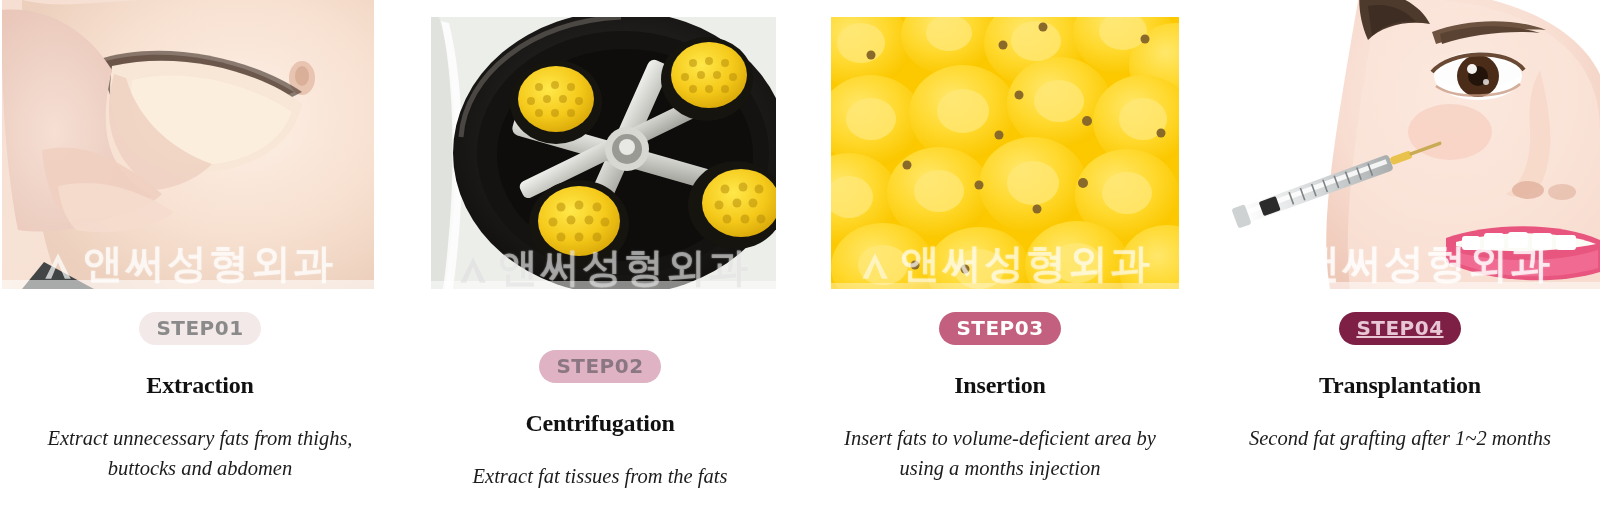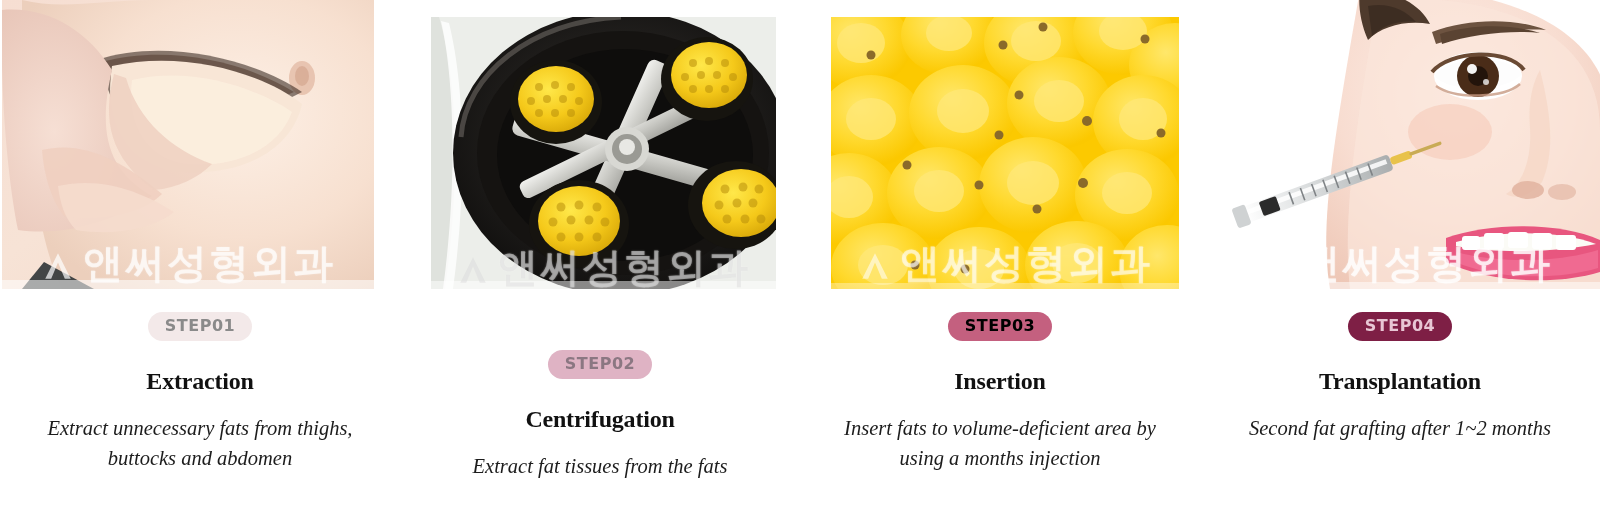--- a/index.html
+++ b/index.html
@@ -85,41 +85,41 @@
     margin-top: 23px;
     display: flex;
     justify-content: center;
     width: 100%;
   }
   .step-badge {
     display: inline-block;
     padding: 6px 17px 7px;
     border-radius: 20px;
     font-family: "DejaVu Sans", sans-serif;
-    font-size: 16px;
+    font-size: 20px;
     font-weight: 700;
     letter-spacing: 0.5px;
     line-height: 1;
     white-space: nowrap;
   }
 
   
   .step-title {
     margin-top: 27px;
     font-size: 24px;
     font-weight: 700;
     color: #111111;
     letter-spacing: -0.2px;
     text-align: center;
     line-height: 1.1;
     font-family: "Liberation Serif", "DejaVu Serif", serif;
   }
 
   .step-desc {
-    margin-top: 20px;
+    margin-top: 26px;
     font-size: 20.5px;
     font-style: italic;
     color: #1c1c1c;
     text-align: center;
     line-height: 1.42;
     width: 330px;
     font-family: "Liberation Serif", "DejaVu Serif", serif;
   }
   .card-3 .step-desc { width: 340px; }
   .card-4 .step-desc { width: 320px; }
@@ -363,21 +363,21 @@
         <rect x="0" y="266" width="348" height="6" fill="#ffffff" opacity="0.35"></rect>
       </svg>
       <div class="watermark">
         <svg class="wm-logo" viewBox="0 0 40 40">
           <path d="M20 5 L35 35 L28 35 L20 16 L12 35 L5 35 Z" fill="currentColor"></path>
         </svg><span>앤써성형외과</span>
       </div>
     </div>
 
     <div class="badge-wrap">
-      <span class="step-badge" style="background:#c4607f;color:#000000;">STEP03</span>
+      <span class="step-badge" style="background:#c4607f;color:#ffffff;">STEP03</span>
     </div>
     <div class="step-title">Insertion</div>
     <div class="step-desc">Insert fats to volume-deficient area by using a months injection</div>
   </div>
 
   <div class="step-card card-4">
     <div class="step-figure">
       <svg class="art" viewBox="0 0 390 289" preserveAspectRatio="xMidYMid slice">
         <defs>
           <radialGradient id="faceG" cx="45%" cy="35%" r="75%">
@@ -449,19 +449,19 @@
         <rect x="0" y="282" width="390" height="7" fill="#ffffff" opacity="0.5"></rect>
       </svg>
       <div class="watermark">
         <svg class="wm-logo" viewBox="0 0 40 40">
           <path d="M20 5 L35 35 L28 35 L20 16 L12 35 L5 35 Z" fill="currentColor"></path>
         </svg><span>앤써성형외과</span>
       </div>
     </div>
 
     <div class="badge-wrap">
-      <span class="step-badge" style="background:#7e1f45;color:#e8c6d4;">STEP04</span>
+      <span class="step-badge" style="background:#7e1f45;color:#e8c6d4;text-decoration:underline;">STEP04</span>
     </div>
     <div class="step-title">Transplantation</div>
     <div class="step-desc">Second fat grafting after 1~2 months</div>
   </div>
 
 </div>
 
 </body></html>

